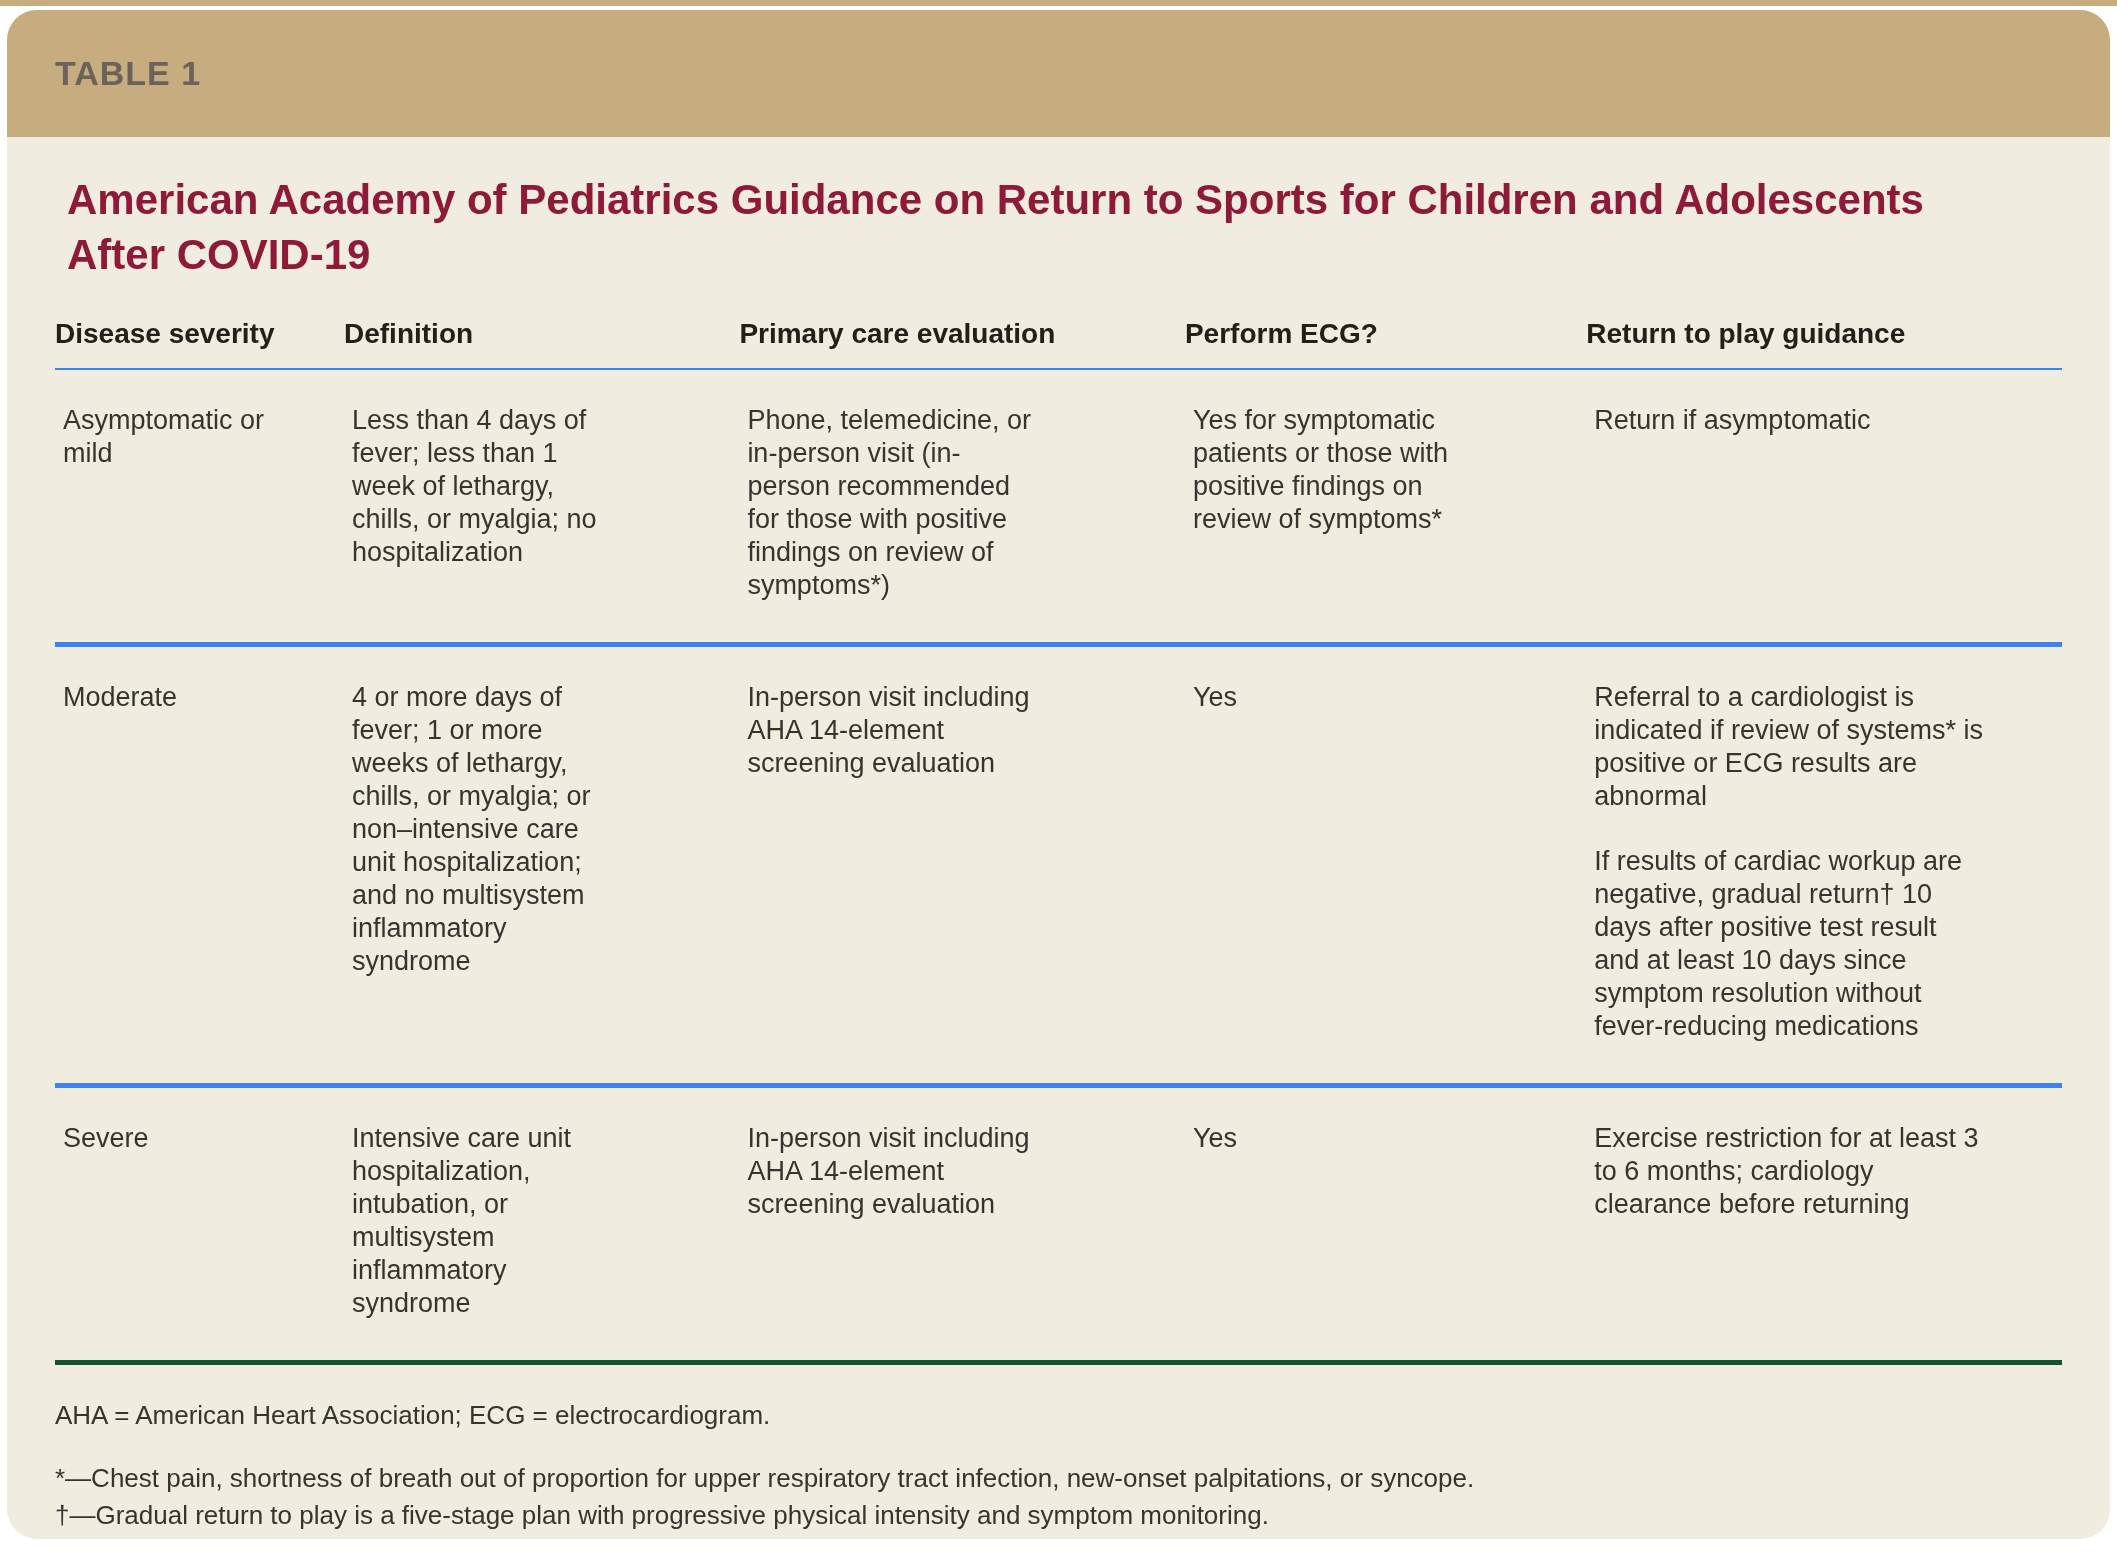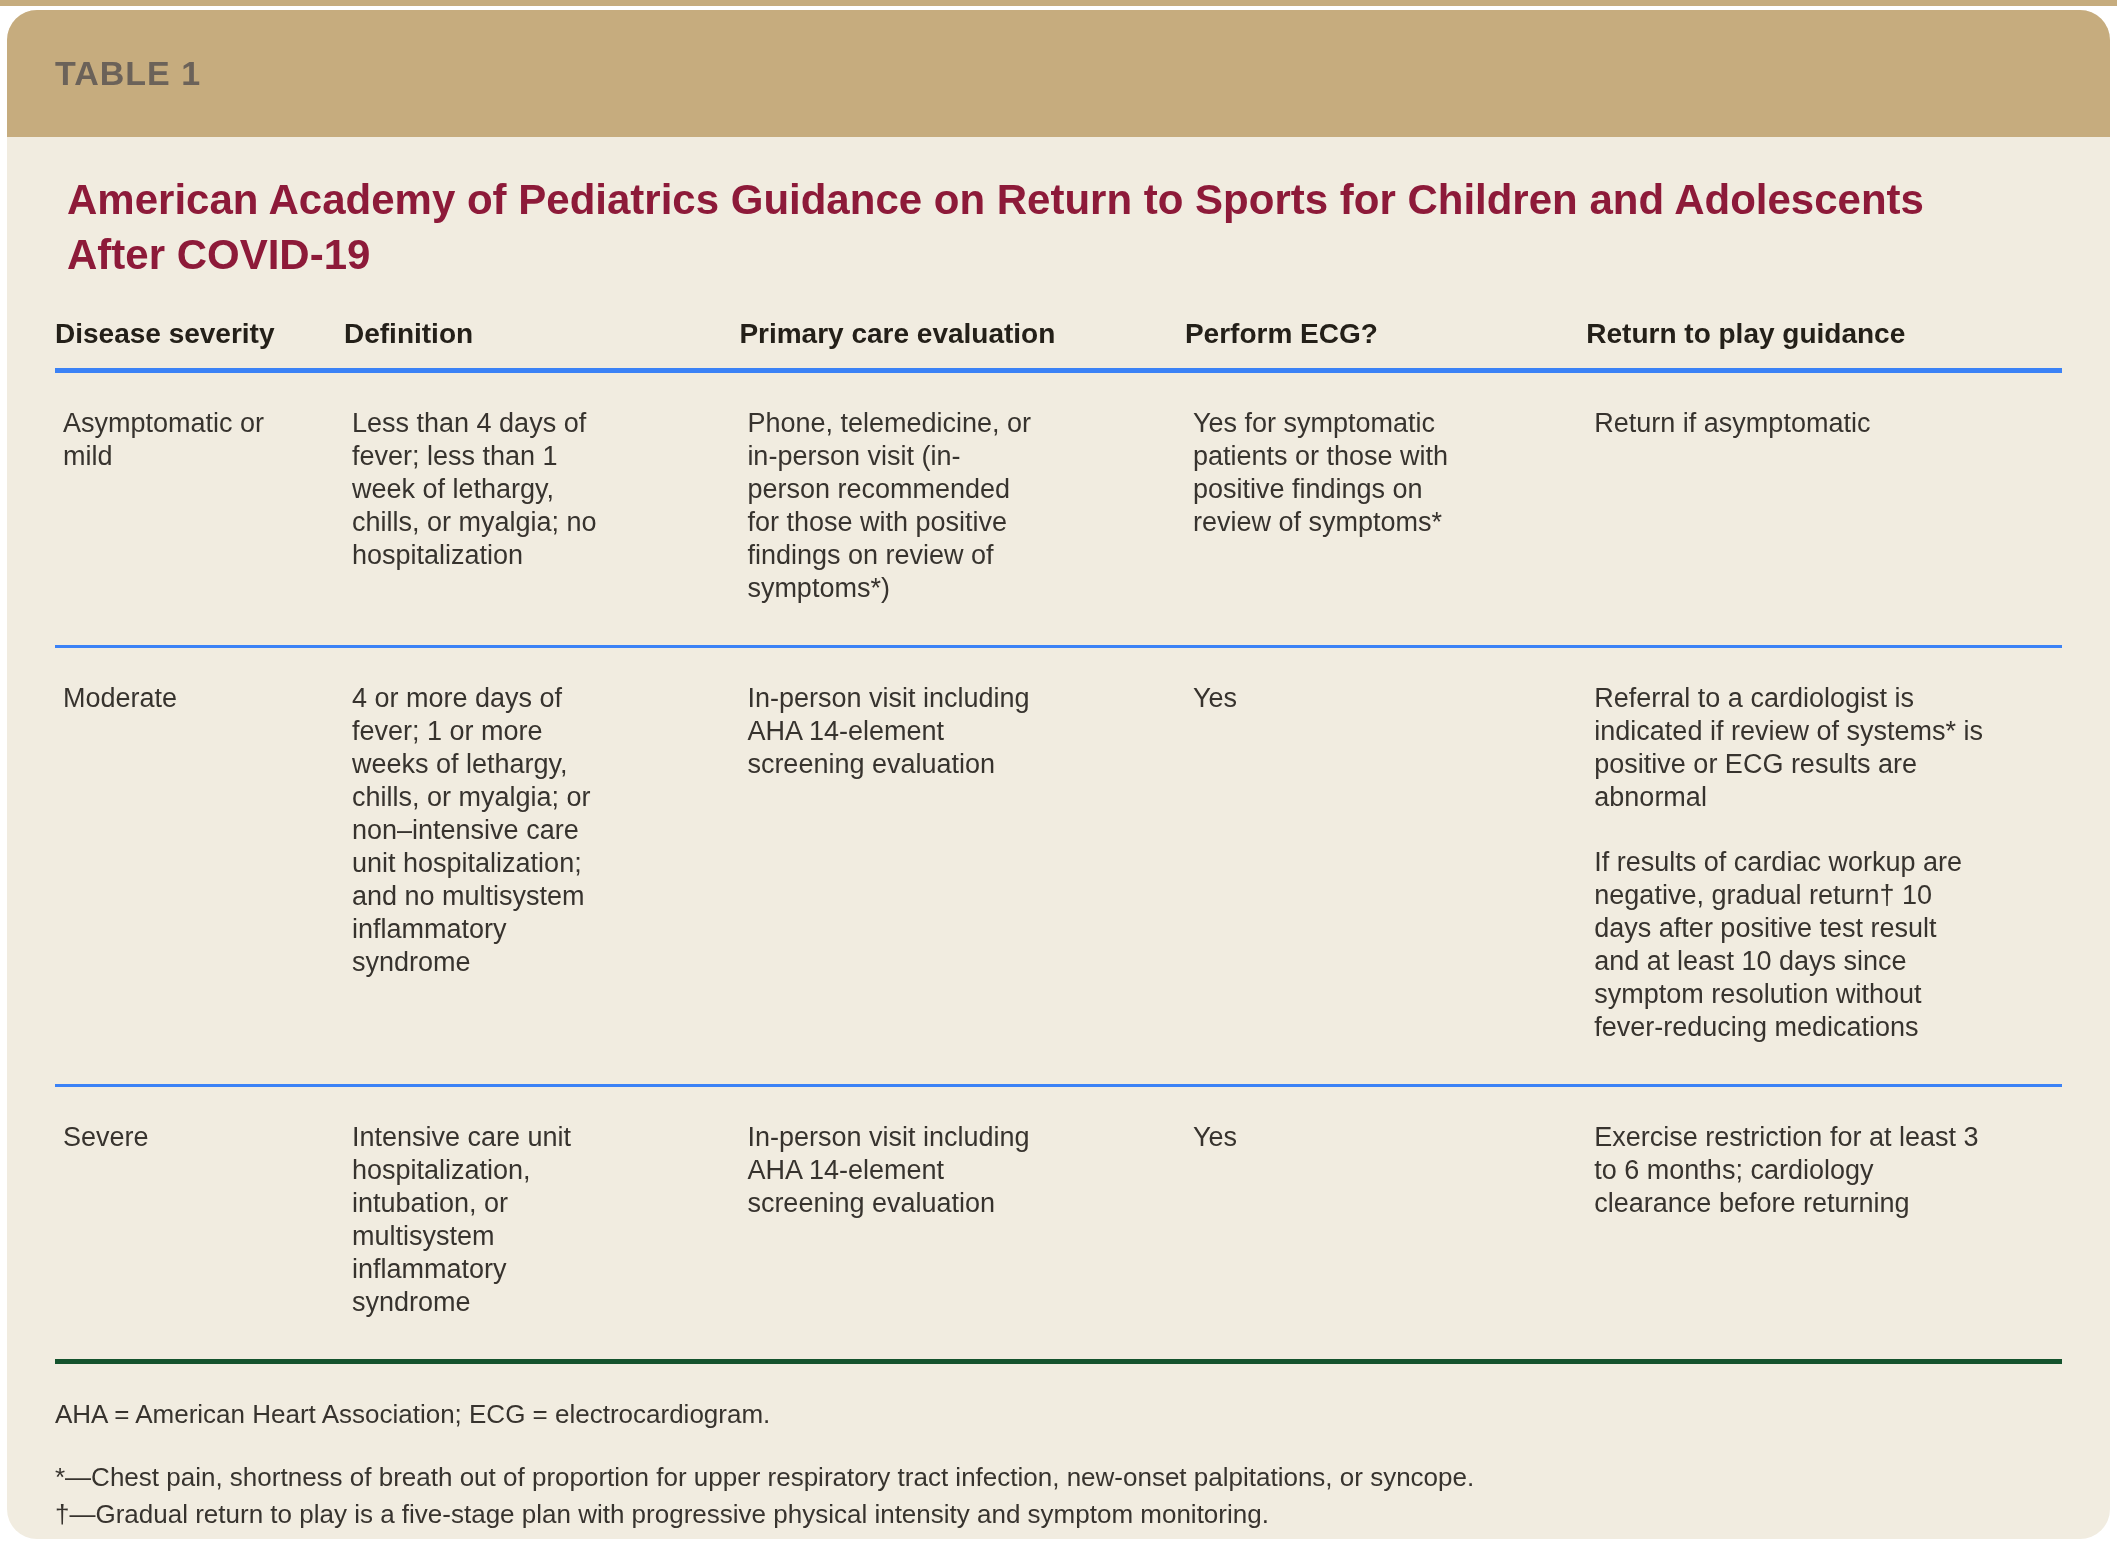--- a/index.html
+++ b/index.html
@@ -41,35 +41,35 @@
     border-collapse:collapse;
     table-layout:fixed;
   }
   col.c1 { width:14.4%; } col.c2 { width:19.7%; }
   col.c3 { width:22.2%; } col.c4 { width:20.0%; }
   col.c5 { width:23.7%; }
   th {
     text-align:left; vertical-align:bottom;
     font-size:28px; font-weight:bold; color:#242019;
     padding:0 30px 18px 0;
-    border-bottom:5px solid #3b82f6;
+    border-bottom:2px solid #3b82f6;
   }
   td {
     vertical-align:top;
     font-size:27px; line-height:33px; color:#37332e;
     padding:26px 0 32px 0;
   }
   td:nth-child(1) { padding-right:40px; }
   td:nth-child(2) { padding-right:120px; }
   td:nth-child(3) { padding-right:140px; }
   td:nth-child(4) { padding-right:130px; }
   td:nth-child(5) { padding-right:70px; }
   td p { margin:8px; }
   td p + p { margin-top:32px; }
-  tbody tr + tr td { border-top:3px solid #3b82f6; }
+  tbody tr + tr td { border-top:5px solid #3b82f6; }
   .footnotes {
     border-top:5px solid #14532d;
     padding-top:32px;
   }
   .footnotes p {
     margin:0;
     font-size:26px; line-height:37px; color:#37332e;
   }
   .fn-abbrev { margin-bottom:26px !important; }
   .fn-source { margin-top:28px !important; font-style:italic; }

